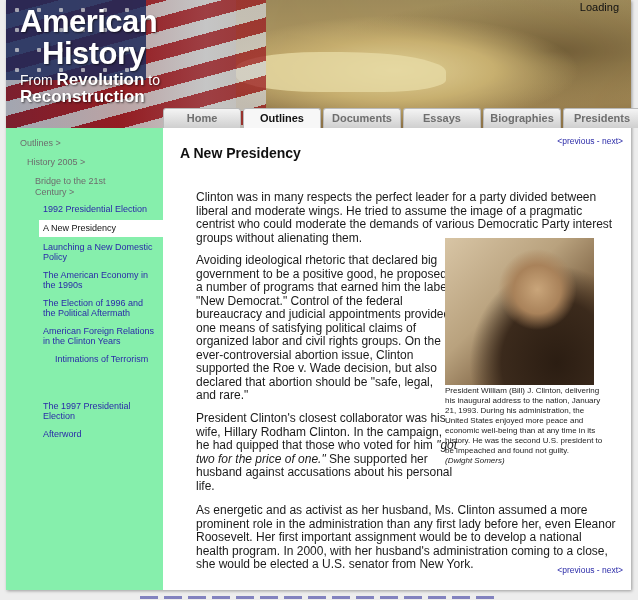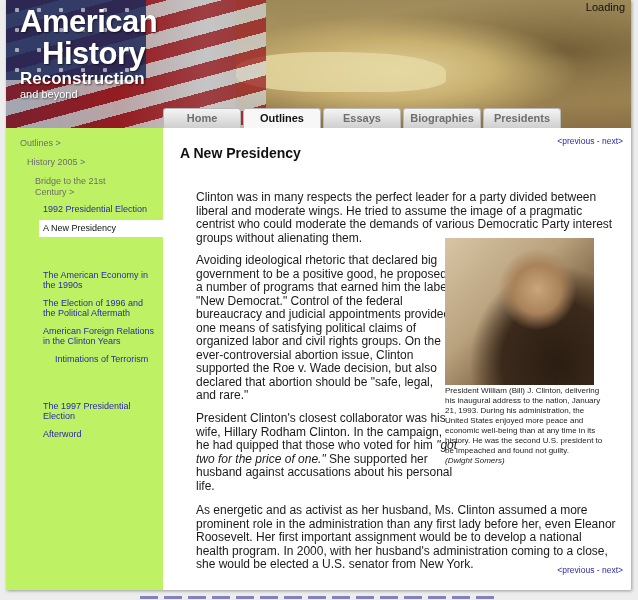--- a/index.html
+++ b/index.html
@@ -1,37 +1,37 @@
 <!DOCTYPE html>
 <html><head>
 <meta charset="utf-8">
 <style>
   html,body{margin:0;padding:0;}
   body{width:638px;height:600px;overflow:hidden;background:#ededed;font-family:"Liberation Sans",sans-serif;position:relative;}
-  .page{position:absolute;left:6px;top:0;width:625px;height:590px;background:#bef264;box-shadow:1px 1px 3px rgba(0,0,0,0.35);}
+  .page{position:absolute;left:6px;top:0;width:625px;height:590px;background:#86efac;box-shadow:1px 1px 3px rgba(0,0,0,0.35);}
   .banner{position:absolute;left:0;top:0;width:625px;height:128px;overflow:hidden;
     background:linear-gradient(90deg,#1c2b55 0%,#7a1d22 18%,#a8a8a8 32%,#8a7450 45%,#b89a5e 60%,#c2aa72 75%,#8f7344 100%);}
   .flag-stripes{position:absolute;left:0;top:0;width:260px;height:128px;
     background:repeating-linear-gradient(165deg,#9b1c22 0px,#9b1c22 14px,#cfcfcf 14px,#cfcfcf 28px);opacity:0.75;}
   .flag-union{position:absolute;left:0;top:0;width:140px;height:80px;background:#1d2a5a;opacity:0.85;}
   .stars{position:absolute;left:0;top:0;width:140px;height:80px;
     background-image:radial-gradient(circle,#d9d9d9 2px,transparent 2.5px);background-size:22px 20px;opacity:0.7;}
   .landscape{position:absolute;left:230px;top:0;width:395px;height:128px;
     background:radial-gradient(ellipse at 40% 55%,#e3d49a 0%,#c8b070 30%,transparent 55%),
                radial-gradient(ellipse at 80% 40%,#6e5a35 0%,transparent 50%),
                linear-gradient(180deg,#9d8a5a 0%,#b59c62 50%,#8a7045 100%);opacity:0.95;}
   .water{position:absolute;left:230px;top:52px;width:210px;height:40px;background:#e6d9a4;border-radius:40% 50% 30% 40%;opacity:0.8;}
   .brand{position:absolute;left:14px;top:6px;color:#fff;text-shadow:1px 1px 2px rgba(0,0,0,0.6);}
   .brand .t1{font-size:31px;font-weight:bold;line-height:32px;display:block;letter-spacing:-0.5px;}
   .brand .t2{font-size:31px;font-weight:bold;line-height:32px;display:block;padding-left:22px;letter-spacing:-0.5px;}
   .brand .t3{font-size:14px;line-height:16px;display:block;margin-top:2px;}
   .brand .t3 b{font-size:17px;}
   .brand .t4{font-size:17px;font-weight:bold;line-height:18px;display:block;}
   .brand .t5{font-size:11px;line-height:12px;display:block;}
-  .loading{position:absolute;right:6px;top:1px;font-size:11px;color:#111;}
+  .loading{position:absolute;right:12px;top:1px;font-size:11px;color:#111;}
   .tabs{position:absolute;left:157px;top:108px;height:20px;display:flex;}
   .tab{width:76px;height:19px;margin-right:2px;background:linear-gradient(180deg,#f4f4f4,#cfcfcf);
     border:1px solid #b9b9b9;border-bottom:none;border-radius:3px 3px 0 0;text-align:center;font-size:11px;font-weight:bold;
     color:#6e6e6e;line-height:19px;cursor:pointer;}
   .tab.active{background:#f7f7f7;color:#111;height:20px;}
   .sidebar{position:absolute;left:0;top:128px;width:157px;height:462px;}
   .crumb{font-size:9px;color:#6d6d6d;line-height:11px;}
   .nav-item{font-size:9px;color:#2a2aa8;line-height:10px;}
   .nav-item.active{color:#111;background:#fff;}
   .content{position:absolute;left:157px;top:128px;width:468px;height:462px;background:#fff;}
@@ -55,41 +55,43 @@
 
   <div class="banner">
     <div class="landscape"></div>
     <div class="water"></div>
     <div class="flag-stripes"></div>
     <div class="flag-union"></div>
     <div class="stars"></div>
     <div class="brand">
       <span class="t1">American</span>
       <span class="t2">History</span>
+      <span class="t3"><span>From</span> <b>Revolution</b> <span>to</span></span>
       <span class="t4">Reconstruction</span>
-      <span class="t5">and beyond</span>
     </div>
     <div class="loading">Loading</div>
   </div>
 
   <div class="tabs">
     <div class="tab">Home</div>
     <div class="tab active">Outlines</div>
+    <div class="tab">Documents</div>
     <div class="tab">Essays</div>
     <div class="tab">Biographies</div>
     <div class="tab">Presidents</div>
   </div>
 
   <div class="sidebar">
     <div class="crumb" style="position:absolute;left:14px;top:10px;">Outlines &gt;</div>
     <div class="crumb" style="position:absolute;left:21px;top:29px;text-align:center;">History 2005 &gt;</div>
     <div class="crumb" style="position:absolute;left:29px;top:48px;width:90px;">Bridge to the 21st Century &gt;</div>
 
     <div class="nav-item" style="position:absolute;left:37px;top:76px;width:115px;">1992 Presidential Election</div>
     <div class="nav-item active" style="position:absolute;left:33px;top:92px;width:124px;height:17px;line-height:17px;padding-left:4px;box-sizing:border-box;">A New Presidency</div>
+    <div class="nav-item" style="position:absolute;left:37px;top:114px;width:115px;">Launching a New Domestic Policy</div>
     <div class="nav-item" style="position:absolute;left:37px;top:142px;width:118px;">The American Economy in the 1990s</div>
     <div class="nav-item" style="position:absolute;left:37px;top:170px;width:115px;">The Election of 1996 and the Political Aftermath</div>
     <div class="nav-item" style="position:absolute;left:37px;top:198px;width:118px;">American Foreign Relations in the Clinton Years</div>
     <div class="nav-item" style="position:absolute;left:37px;top:226px;width:115px;padding-left:12px;">Intimations of Terrorism</div>
     <div class="nav-item" style="position:absolute;left:37px;top:273px;width:90px;">The 1997 Presidential Election</div>
     <div class="nav-item" style="position:absolute;left:37px;top:301px;width:115px;">Afterword</div>
   </div>
 
   <div class="content">
     <div class="pn" style="top:8px;">

